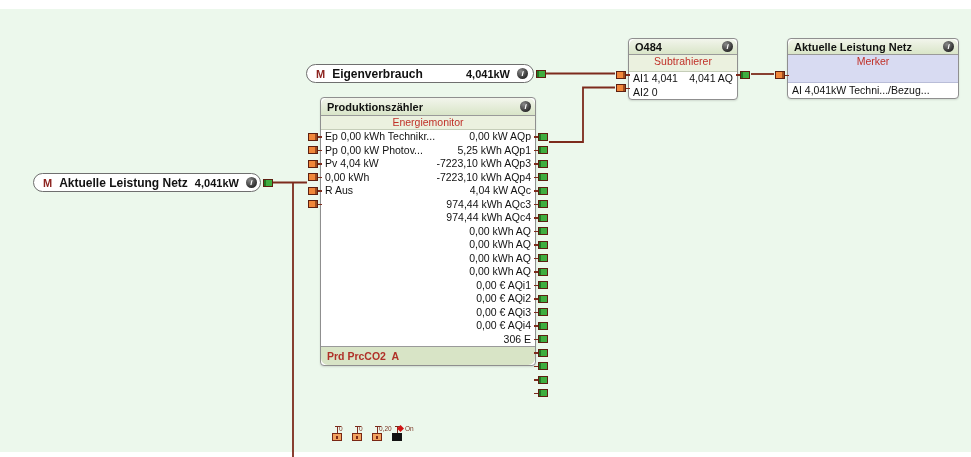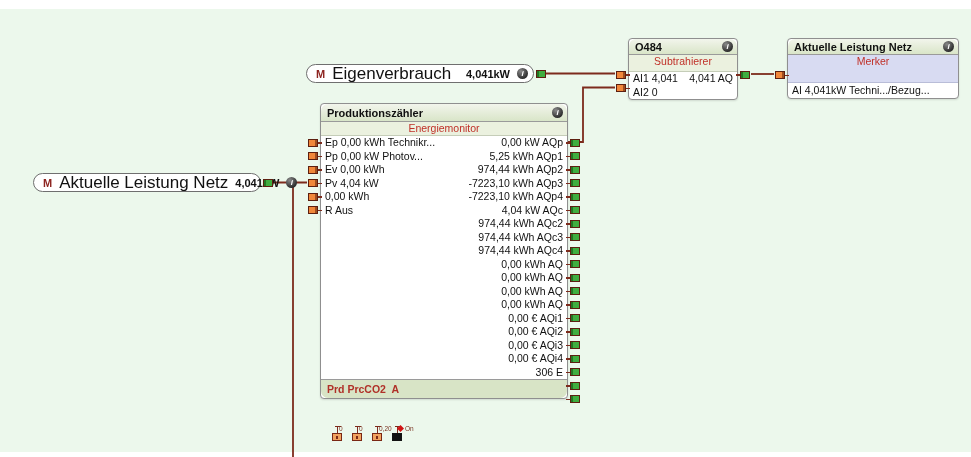--- a/index.html
+++ b/index.html
@@ -48,21 +48,21 @@
   .pin.green{background:var(--pin-output);box-shadow:inset 2px 0 0 rgba(10,60,10,.5)}
   .pin.pleft{left:-13px}
   .pin.pleft::after{content:"";position:absolute;left:9px;top:2.5px;width:4px;height:1.6px;background:var(--wire)}
   .pin.pright{right:-13px}
   .pin.pright::before{content:"";position:absolute;right:9px;top:2.5px;width:4px;height:1.6px;background:var(--wire)}
 
   
   .pill{position:absolute;height:19px;background:#fff;border:1px solid #6f6f6f;border-radius:10px;
         display:flex;align-items:center;gap:7px;padding:0 5px 0 9px;z-index:2;white-space:nowrap}
   .pill .pfx{font-size:11px;font-weight:bold;color:#8d2420}
-  .pill .pname{font-size:17px;font-weight:normal;color:#111}
+  .pill .pname{font-size:12px;font-weight:bold;color:#111}
   .pill .pval{font-size:11px;font-weight:bold;color:#111;margin-left:auto}
 
   
   .params{position:absolute;left:320px;top:426px;width:216px;height:24px;z-index:2}
   .pline{position:absolute;top:0;width:1.4px;height:7px;background:var(--wire)}
   .ptick{position:absolute;top:0;height:1.4px;width:6px;background:var(--wire)}
   .plabel{position:absolute;top:-1px;font-size:6.5px;color:#7a3322;line-height:7px}
   .pbox{position:absolute;top:7px;width:10px;height:8px;background:#f2a35f;border:1px solid #7a2815}
   .pbox::after{content:"";position:absolute;left:3px;top:2px;width:2px;height:3px;background:#7a2815}
   .pbox.black{background:#121212;border-color:#121212}
@@ -93,54 +93,46 @@
   <div class="pin green" style="left:536px;top:69.5px"></div>
 
   <div class="pill" style="left:33px;top:173px;width:228px">
     <span class="pfx">M</span>
     <span class="pname">Aktuelle Leistung Netz</span>
     <span class="pval">4,041kW</span>
     <span class="info">i</span>
   </div>
   <div class="pin green" style="left:263px;top:178.5px"></div>
 
-  <div class="block" style="left:320px;top:103px;width:248px">
+  <div class="block" style="left:320px;top:97px;width:216px">
     <div class="bheader">
       <span class="btitle">Produktionszähler</span>
       <span class="info">i</span>
     </div>
     <div class="bsub green-sub">Energiemonitor</div>
     <div class="bbody">
         <div class="brow">
           <span class="lt">Ep 0,00 kWh Technikr...</span>
           <span class="rt">0,00 kW AQp</span>
         </div>
         <div class="brow">
           <span class="lt">Pp 0,00 kW Photov...</span>
           <span class="rt">5,25 kWh AQp1</span>
         </div>
         <div class="brow">
-          <span class="lt">Ev 0,00 kWh</span>
-          <span class="rt">974,44 kWh AQp2</span>
-        </div>
-        <div class="brow">
           <span class="lt">Pv 4,04 kW</span>
           <span class="rt">-7223,10 kWh AQp3</span>
         </div>
         <div class="brow">
           <span class="lt">0,00 kWh</span>
           <span class="rt">-7223,10 kWh AQp4</span>
         </div>
         <div class="brow">
           <span class="lt">R Aus</span>
           <span class="rt">4,04 kW AQc</span>
-        </div>
-        <div class="brow">
-          <span class="lt"></span>
-          <span class="rt">974,44 kWh AQc2</span>
         </div>
         <div class="brow">
           <span class="lt"></span>
           <span class="rt">974,44 kWh AQc3</span>
         </div>
         <div class="brow">
           <span class="lt"></span>
           <span class="rt">974,44 kWh AQc4</span>
         </div>
         <div class="brow">

